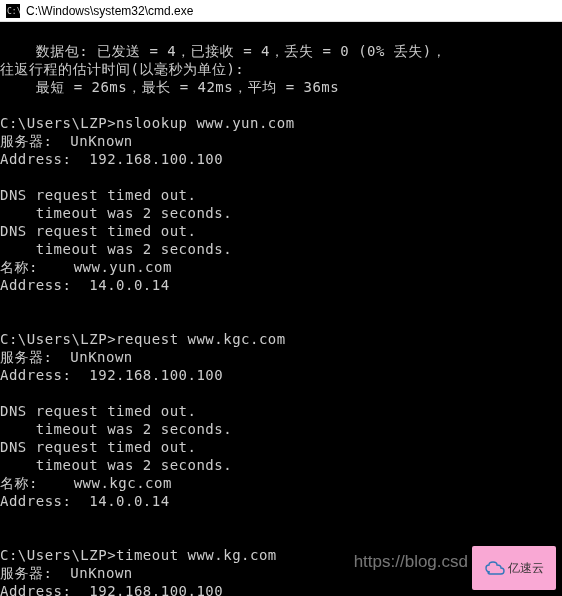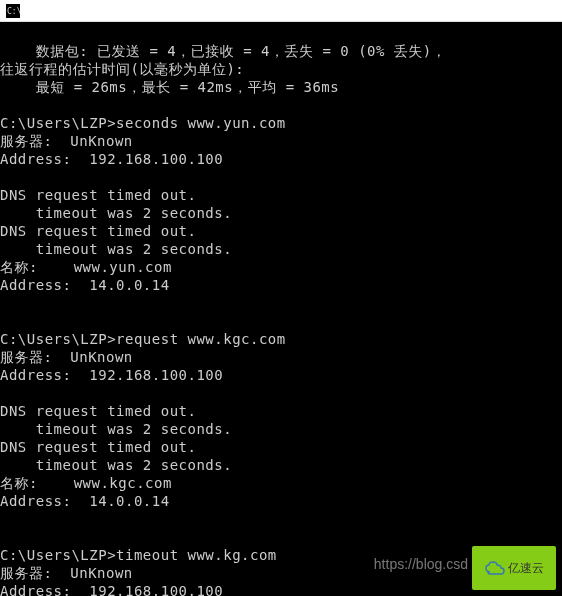--- a/index.html
+++ b/index.html
@@ -40,31 +40,31 @@
     font-family: "NSimSun", "SimSun", "Consolas", monospace;
     font-size: 14px;
     letter-spacing: 0.5px;
   }
   .watermark {
     position: absolute;
     right: 94px;
     bottom: 24px;
     color: #d8d8d8;
     opacity: 0.55;
-    font-size: 14px;
+    font-size: 17px;
     font-family: Arial, sans-serif;
     pointer-events: none;
   }
   .logo {
     position: absolute;
     right: 6px;
     bottom: 6px;
     width: 84px;
     height: 44px;
-    background: #84cc16;
+    background: #f9a8d4;
     border-radius: 2px;
     display: flex;
     align-items: center;
     justify-content: center;
     font-size: 12px;
     color: #333;
     font-family: "Microsoft YaHei", Arial, sans-serif;
     pointer-events: none;
   }
   .logo .cloud {
@@ -75,28 +75,29 @@
 </head>
 <body>
 
 <div class="titlebar">
   <span class="icon">
     <svg width="14" height="14" viewBox="0 0 14 14">
       <rect x="0" y="0" width="14" height="14" fill="#000"></rect>
       <text x="1" y="10" font-size="8" fill="#ccc" font-family="monospace">C:\</text>
     </svg>
   </span>
+  <span>C:\Windows\system32\cmd.exe</span>
 </div>
 
 <div class="term">
 <span>    数据包: 已发送 = 4，已接收 = 4，丢失 = 0 (0% 丢失)，</span>
 <span>往返行程的估计时间(以毫秒为单位):</span>
 <span>    最短 = 26ms，最长 = 42ms，平均 = 36ms</span>
 <span></span>
-<span><span>C:\Users\LZP&gt;</span><span>seconds www.yun.com</span></span>
+<span><span>C:\Users\LZP&gt;</span><span>nslookup www.yun.com</span></span>
 <span>服务器:  UnKnown</span>
 <span>Address:  192.168.100.100</span>
 <span></span>
 <span>DNS request timed out.</span>
 <span>    timeout was 2 seconds.</span>
 <span>DNS request timed out.</span>
 <span>    timeout was 2 seconds.</span>
 <span>名称:    www.yun.com</span>
 <span>Address:  14.0.0.14</span>
 <span></span>

